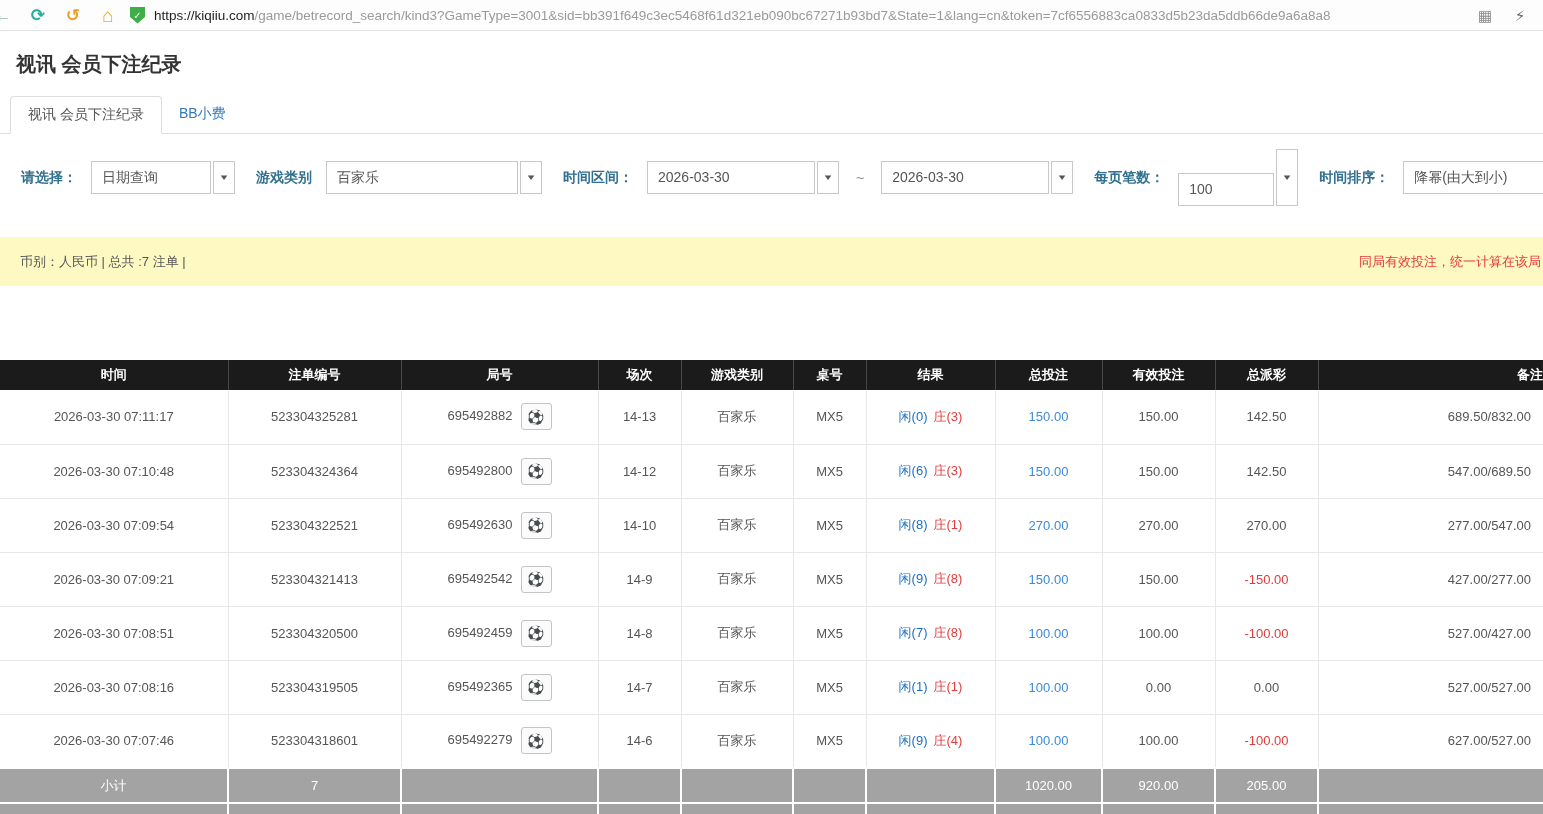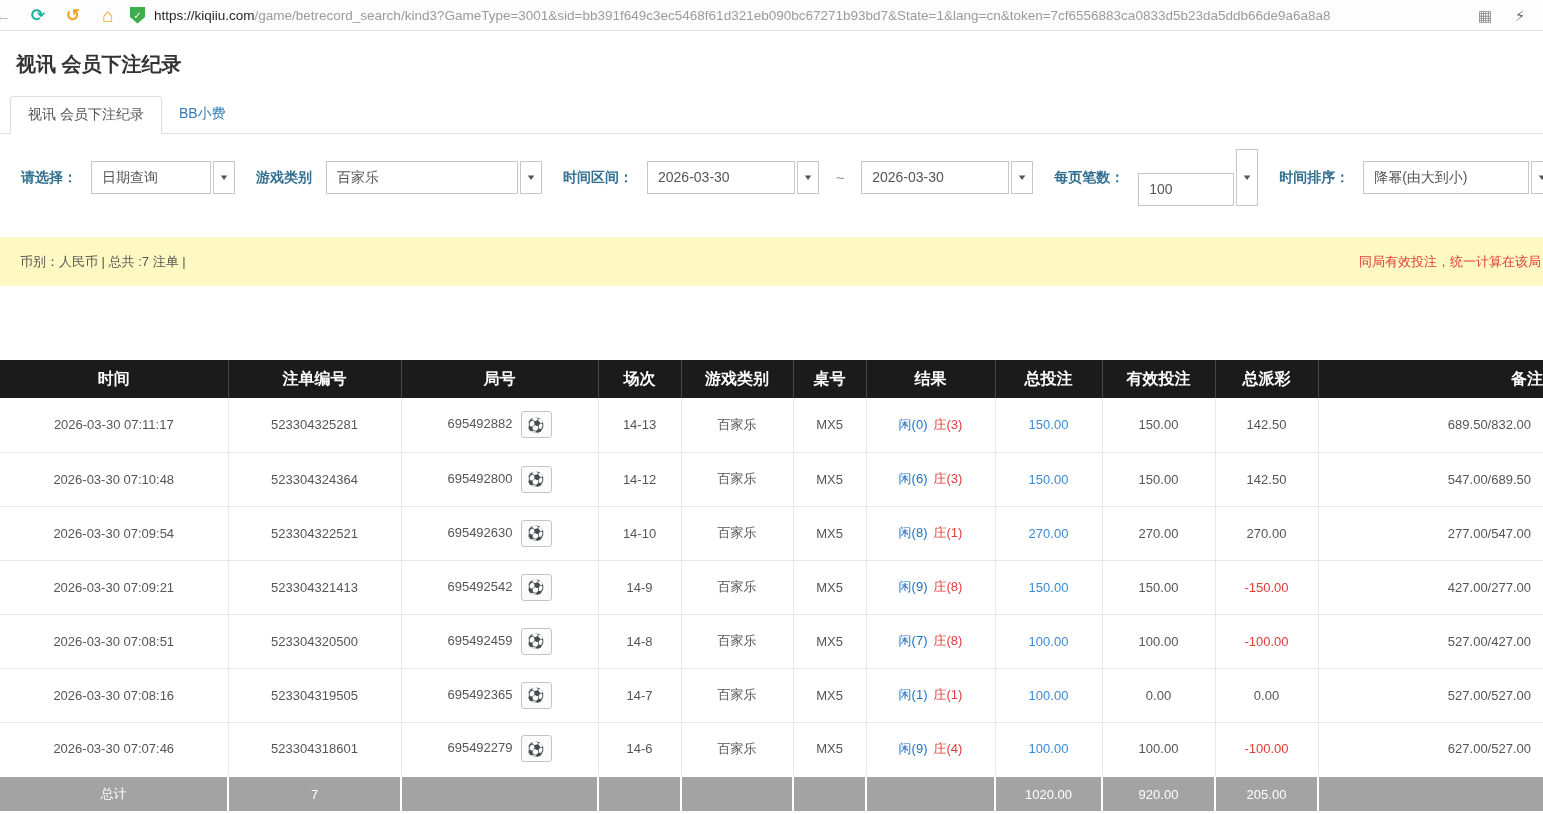--- a/index.html
+++ b/index.html
@@ -33,36 +33,36 @@
 
   
   .filter-bar { display: flex; align-items: center; padding: 15px 14px; gap: 14px; white-space: nowrap; }
   .flabel { color: #31708f; font-weight: bold; font-size: 14px; margin-left: 7px; }
   .combo { display: inline-flex; align-items: stretch; gap: 2px; }
   .combo .val { border: 1px solid #c8c8c8; background: #fff; height: 33px; line-height: 31px;
     padding: 0 10px; font-size: 14px; color: #555; cursor: pointer; overflow: hidden; }
   .combo .arrow { width: 22px; border: 1px solid #c8c8c8; background: #fff; display: flex;
     align-items: center; justify-content: center; cursor: pointer; }
   .caret { font-size: 8px; color: #555; transform: scaleX(1.4); }
-  .w-query { width: 120px; } .w-game { width: 192px; } .w-date { width: 148px; }
+  .w-query { width: 120px; } .w-game { width: 192px; } .w-date { width: 168px; }
   .w-size { width: 96px; margin-top: 24px; } .w-sort { width: 166px; }
   .tilde { color: #888; font-size: 14px; margin: 0 3px; }
   .search-btn { margin-left: auto; margin-right: -24px; background: #25b6ab; color: #fff;
     border: none; height: 36px; min-width: 62px; border-radius: 4px; font-size: 14px; cursor: pointer; }
 
   
   .summary-bar { margin-top: 16px; height: 49px; background: #fef9c3; display: flex;
     align-items: center; justify-content: space-between; padding: 0 2px 0 20px;
     font-size: 13px; color: #555; white-space: nowrap; overflow: hidden; }
   .summary-right { color: #e23b3b; }
 
   
   table.records { width: 100%; border-collapse: collapse; table-layout: fixed;
     margin-top: 74px; font-size: 13px; color: #555; }
-  .records th { background: #1b1b1b; color: #fff; height: 38px; font-size: 16px;
+  .records th { background: #1b1b1b; color: #fff; height: 30px; font-size: 13px;
     font-weight: bold; text-align: center; }
   .records th:not(:last-child) { border-right: 1px solid #474747; }
   .records th:last-child { text-align: right; }
   .records tbody td { height: 54px; background: #fff; text-align: center;
     border-bottom: 1px solid #e8e8e8; }
   .records tbody td:not(:last-child) { border-right: 1px solid #e8e8e8; }
   .records tbody td:last-child { text-align: right; padding-right: 12px; }
   .xian { color: #1a6fc4; margin-right: 6px; }
   .zhuang { color: #e23b3b; }
   .betlink { color: #3b8ad8; text-decoration: none; cursor: pointer; }
@@ -281,26 +281,39 @@
       <td>14-6</td>
       <td>百家乐</td>
       <td>MX5</td>
       <td><span class="xian">闲(9)</span><span class="zhuang">庄(4)</span></td>
       <td><a class="betlink">100.00</a></td>
       <td>100.00</td>
       <td class="neg">-100.00</td>
       <td>627.00/527.00</td>
     </tr>
     <tr class="foot">
-      <td>总计</td>
+      <td>小计</td>
       <td>7</td>
       <td></td>
       <td></td>
       <td></td>
       <td></td>
       <td></td>
       <td>1020.00</td>
       <td>920.00</td>
       <td>205.00</td>
       <td></td>
     </tr>
+    <tr class="foot">
+      <td>总计</td>
+      <td>7</td>
+      <td></td>
+      <td></td>
+      <td></td>
+      <td></td>
+      <td></td>
+      <td>1020.00</td>
+      <td>920.00</td>
+      <td>205.00</td>
+      <td></td>
+    </tr>
   </tbody>
 </table>
 
 </body></html>

